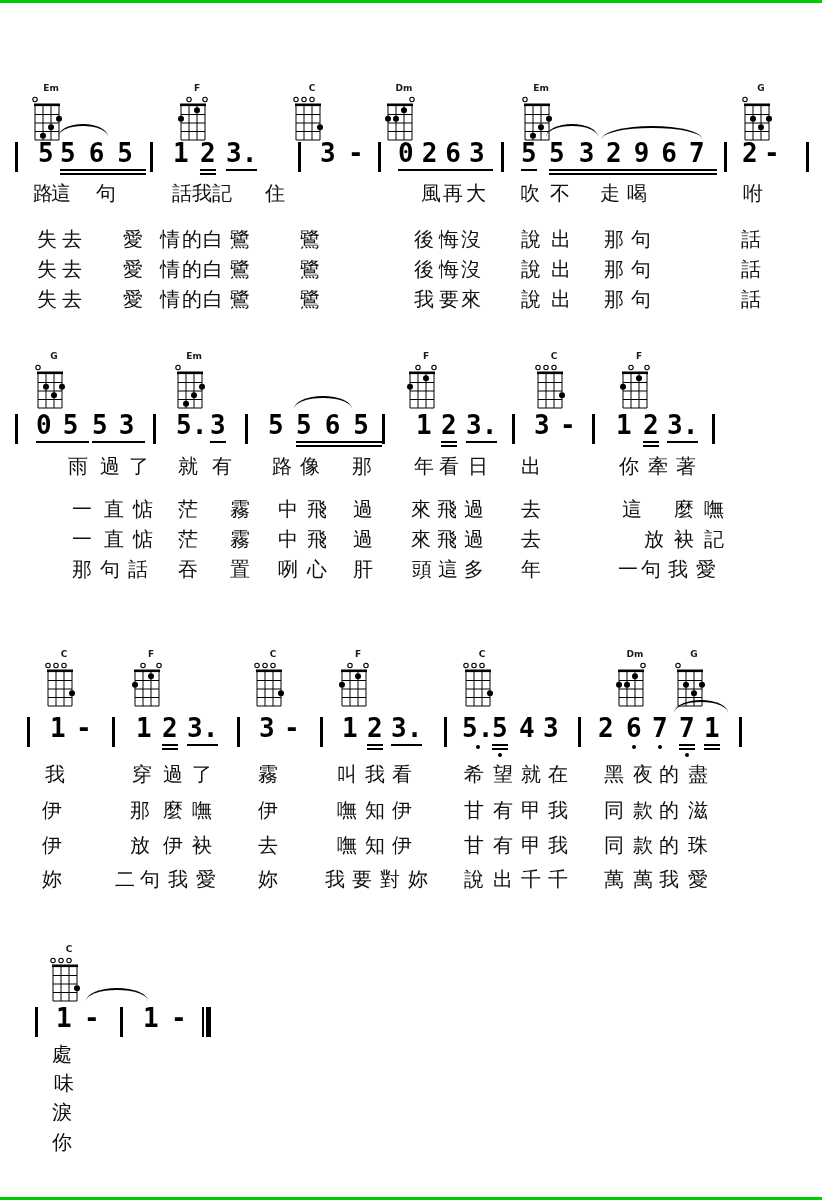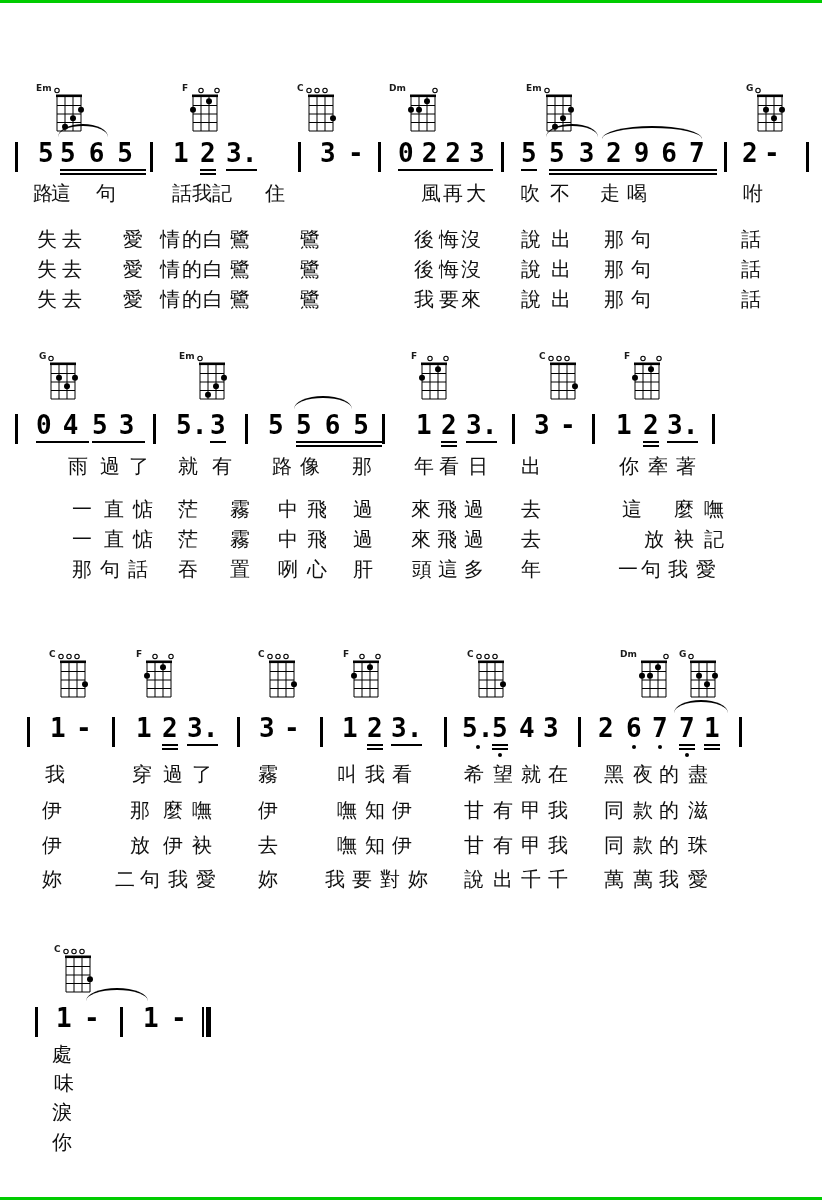--- a/index.html
+++ b/index.html
@@ -1,19 +1,19 @@
 <!DOCTYPE html>
 <html><head>
 <meta charset="utf-8">
 <style>
   html,body{margin:0;padding:0;background:#fff;}
   #stage{position:relative;width:822px;height:1200px;background:#ffffff;overflow:hidden;
          font-family:"DejaVu Sans",sans-serif;}
   .edge{position:absolute;left:0;width:822px;height:3px;}
-  .chord{position:absolute;display:flex;flex-direction:row;align-items:flex-start;}
+  .chord{position:absolute;display:flex;flex-direction:column;align-items:center;}
   .cname{font:bold 9px "DejaVu Sans",sans-serif;color:#1a1a1a;margin:0 0 0 6px;line-height:9px;}
   .tok{position:absolute;display:inline-flex;flex-direction:column;align-items:stretch;}
   .tt{font:bold 26px "DejaVu Sans Mono","Liberation Mono",monospace;line-height:27px;color:#000;white-space:pre;}
   .ul{height:2px;background:#000;margin-top:2px;}
   .lowdot{width:4px;height:4px;border-radius:50%;background:#000;margin:3px auto 0;}
   .nbar{position:absolute;width:2.5px;height:30px;background:#000;}
   .nendbar{position:absolute;width:9px;height:30px;border-left:2.5px solid #000;border-right:5px solid #000;box-sizing:border-box;}
   .arc{position:absolute;height:11px;border-top:2px solid #000;border-radius:50% 50% 0 0/100% 100% 0 0;}
   .lchar{position:absolute;font:20px "DejaVu Sans","Liberation Sans",sans-serif;font-weight:500;color:#101010;line-height:22px;}
 </style>
@@ -155,21 +155,21 @@
     </div>
     <div class="nbar" style="left: 298px; top: 142px;"></div>
     <div class="tok" style="left: 320px; top: 140px;">
       <span class="tt" style="letter-spacing:0px">3</span>
     </div>
     <div class="tok" style="left: 348px; top: 140px;">
       <span class="tt" style="letter-spacing:0px">-</span>
     </div>
     <div class="nbar" style="left: 378px; top: 142px;"></div>
     <div class="tok" style="left: 398px; top: 140px;">
-      <span class="tt" style="letter-spacing:8px">0223</span>
+      <span class="tt" style="letter-spacing:8px">0263</span>
       <span class="ul"></span>
     </div>
     <div class="nbar" style="left: 501px; top: 142px;"></div>
     <div class="tok" style="left: 521px; top: 140px;">
       <span class="tt" style="letter-spacing:0px">5</span>
       <span class="ul"></span>
     </div>
     <div class="tok" style="left: 549px; top: 140px;">
       <span class="tt" style="letter-spacing:14px">53</span>
       <span class="ul"></span>
@@ -339,21 +339,21 @@
         <line x1="5" y1="11" x2="5" y2="47" stroke="#000" stroke-width="1"></line>
         <line x1="13" y1="11" x2="13" y2="47" stroke="#000" stroke-width="1"></line>
         <line x1="21" y1="11" x2="21" y2="47" stroke="#000" stroke-width="1"></line>
         <line x1="29" y1="11" x2="29" y2="47" stroke="#000" stroke-width="1"></line>
         <circle cx="5" cy="25.75" r="3" fill="#000"></circle>
         <circle cx="21" cy="17.25" r="3" fill="#000"></circle>
       </svg>
     </div>
     <div class="nbar" style="left: 15px; top: 414px;"></div>
     <div class="tok" style="left: 36px; top: 412px;">
-      <span class="tt" style="letter-spacing:11px">04</span>
+      <span class="tt" style="letter-spacing:11px">05</span>
       <span class="ul"></span>
     </div>
     <div class="tok" style="left: 92px; top: 412px;">
       <span class="tt" style="letter-spacing:11px">53</span>
       <span class="ul"></span>
     </div>
     <div class="nbar" style="left: 153px; top: 414px;"></div>
     <div class="tok" style="left: 176px; top: 412px;">
       <span class="tt" style="letter-spacing:0px">5.</span>
     </div>

